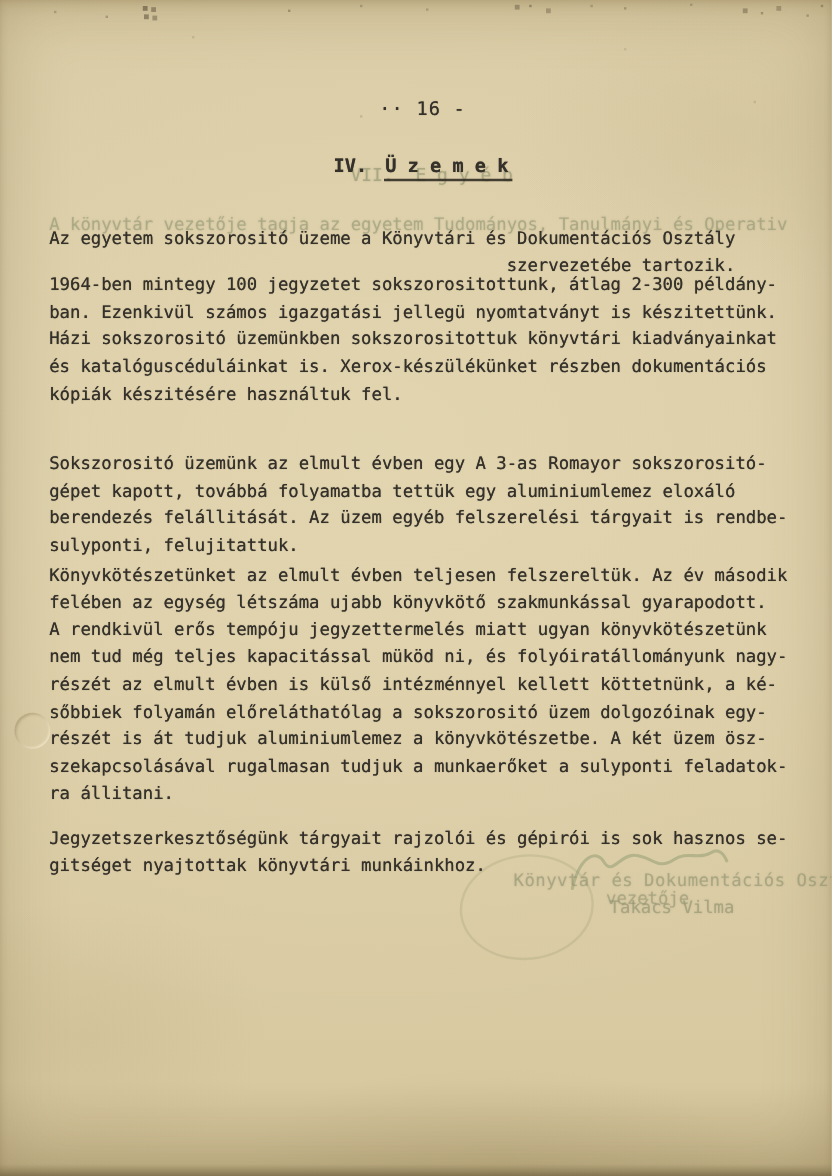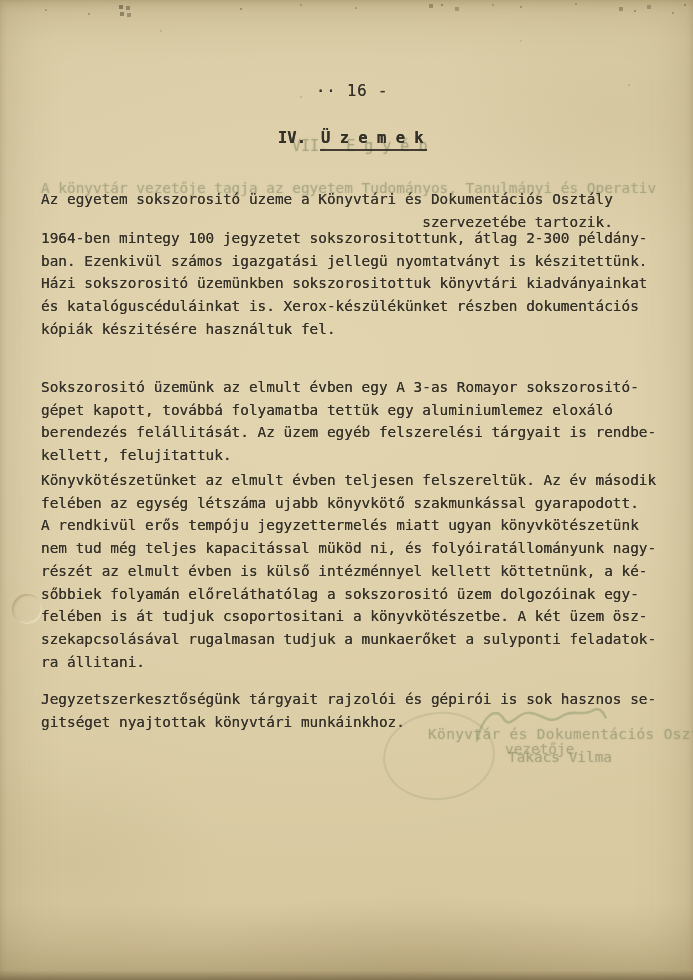--- a/index.html
+++ b/index.html
@@ -105,30 +105,30 @@
         <div class="line">1964-ben mintegy 100 jegyzetet sokszorositottunk, átlag 2-300 példány-</div>
         <div class="line">ban. Ezenkivül számos igazgatási jellegü nyomtatványt is készitettünk.</div>
         <div class="line">Házi sokszorositó üzemünkben sokszorositottuk könyvtári kiadványainkat</div>
         <div class="line">és katalóguscéduláinkat is. Xerox-készülékünket részben dokumentációs</div>
         <div class="line">kópiák készitésére használtuk fel.</div>
       </div>
       <div class="para p2">
         <div class="line">Sokszorositó üzemünk az elmult évben egy A 3-as Romayor sokszorositó-</div>
         <div class="line">gépet kapott, továbbá folyamatba tettük egy aluminiumlemez eloxáló</div>
         <div class="line">berendezés felállitását. Az üzem egyéb felszerelési tárgyait is rendbe-</div>
-        <div class="line">kellett, felujitattuk.</div>
+        <div class="line">sulyponti, felujitattuk.</div>
       </div>
       <div class="para p3">
         <div class="line">Könyvkötészetünket az elmult évben teljesen felszereltük. Az év második</div>
         <div class="line">felében az egység létszáma ujabb könyvkötő szakmunkással gyarapodott.</div>
         <div class="line">A rendkivül erős tempóju jegyzettermelés miatt ugyan könyvkötészetünk</div>
         <div class="line">nem tud még teljes kapacitással müköd ni, és folyóiratállományunk nagy-</div>
         <div class="line">részét az elmult évben is külső intézménnyel kellett köttetnünk, a ké-</div>
         <div class="line">sőbbiek folyamán előreláthatólag a sokszorositó üzem dolgozóinak egy-</div>
-        <div class="line">felében is át tudjuk csoportositani a könyvkötészetbe. A két üzem ösz-</div>
+        <div class="line">részét is át tudjuk aluminiumlemez a könyvkötészetbe. A két üzem ösz-</div>
         <div class="line">szekapcsolásával rugalmasan tudjuk a munkaerőket a sulyponti feladatok-</div>
         <div class="line">ra állitani.</div>
       </div>
       <div class="para p4">
         <div class="line">Jegyzetszerkesztőségünk tárgyait rajzolói és gépirói is sok hasznos se-</div>
         <div class="line">gitséget nyajtottak könyvtári munkáinkhoz.</div>
       </div>
     </div>
 
   <div class="stamp-circle"></div>

